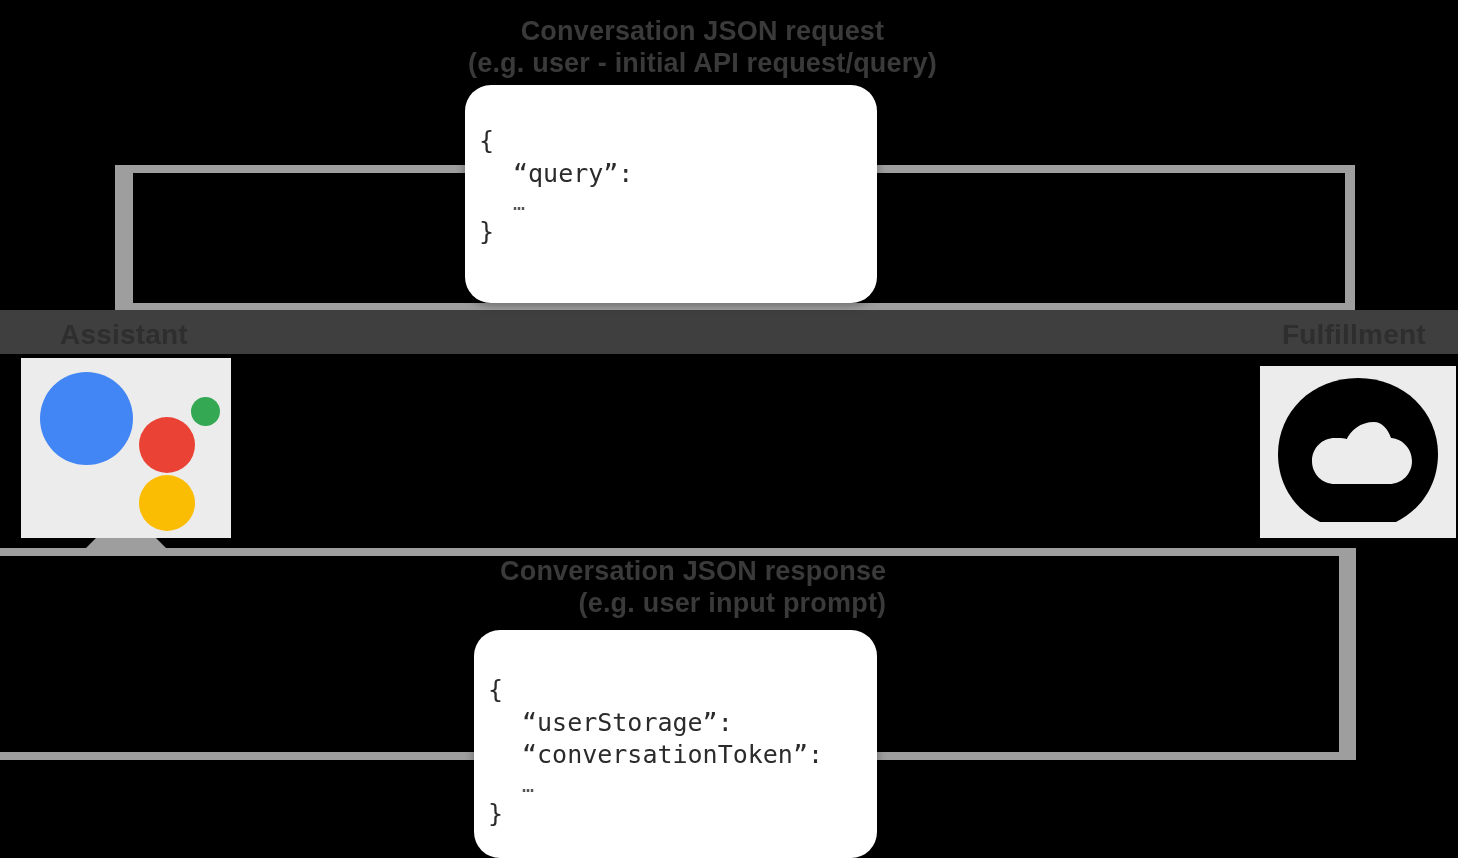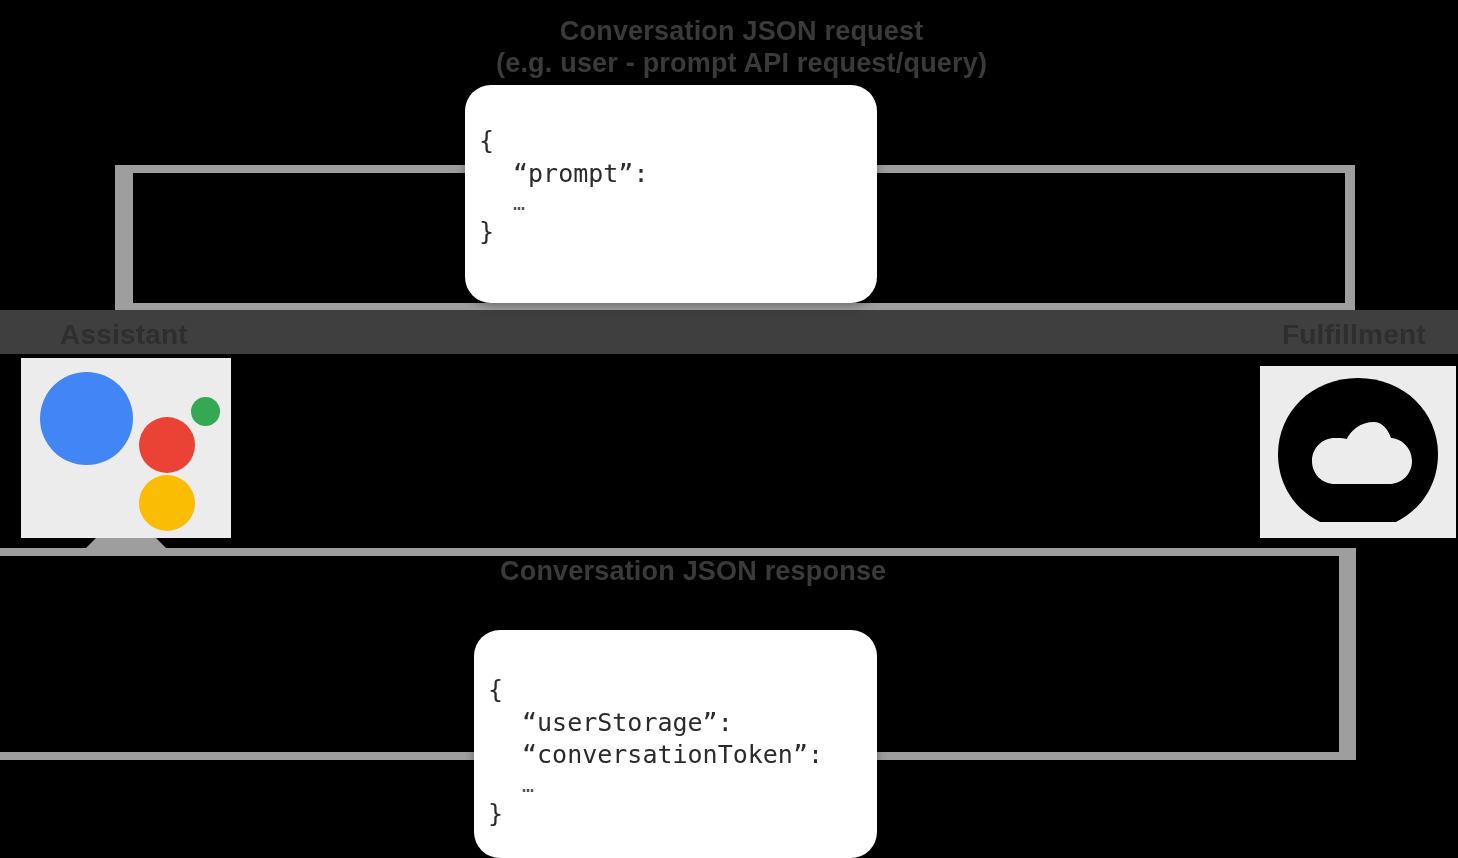--- a/index.html
+++ b/index.html
@@ -45,21 +45,21 @@
   
   .lbl{
     position:absolute;
     color:#3a3a3a;
     font-size:27px;
     font-weight:700;
     letter-spacing:.2px;
     white-space:nowrap;
     line-height:1.18;
   }
-  #lbl-top{left:496px;top:16px;text-align:center;}
+  #lbl-top{left:468px;top:16px;text-align:center;}
   #lbl-top .sub{font-weight:700;}
   #lbl-bot{left:500px;top:556px;text-align:right;}
   #lbl-assistant{left:60px;top:318px;font-size:28px;color:#2e2e2e;}
   #lbl-fulfillment{left:1282px;top:318px;font-size:28px;color:#2e2e2e;}
 
   
   .card{
     position:absolute;
     background:#ffffff;
     border-radius:26px;
@@ -104,33 +104,34 @@
   <div class="cut" id="cut-top"></div>
 
   <div id="strip-mid"></div>
 
   <div class="band" id="band-bot-h"></div>
   <div id="band-bot-head"></div>
   <div class="cut" id="cut-bot"></div>
 
   <div class="lbl" id="lbl-top">
     <div>Conversation JSON request</div>
-    <div class="sub">(e.g. user - prompt API request/query)</div>
+    <div class="sub">(e.g. user - initial API request/query)</div>
   </div>
 
   <div class="lbl" id="lbl-bot">
     <div>Conversation JSON response</div>
+    <div class="sub">(e.g. user input prompt)</div>
   </div>
 
   <div class="lbl" id="lbl-assistant">Assistant</div>
   <div class="lbl" id="lbl-fulfillment">Fulfillment</div>
 
   <div class="card" id="card-top">
     <div class="ln">{</div>
-    <div class="ln ind">“prompt”:</div>
+    <div class="ln ind">“query”:</div>
     <div class="ln dots">…</div>
     <div class="ln">}</div>
   </div>
 
   <div class="card" id="card-bot">
     <div class="ln">{</div>
     <div class="ln ind">“userStorage”:</div>
     <div class="ln ind">“conversationToken”:</div>
     <div class="ln dots">…</div>
     <div class="ln">}</div>

